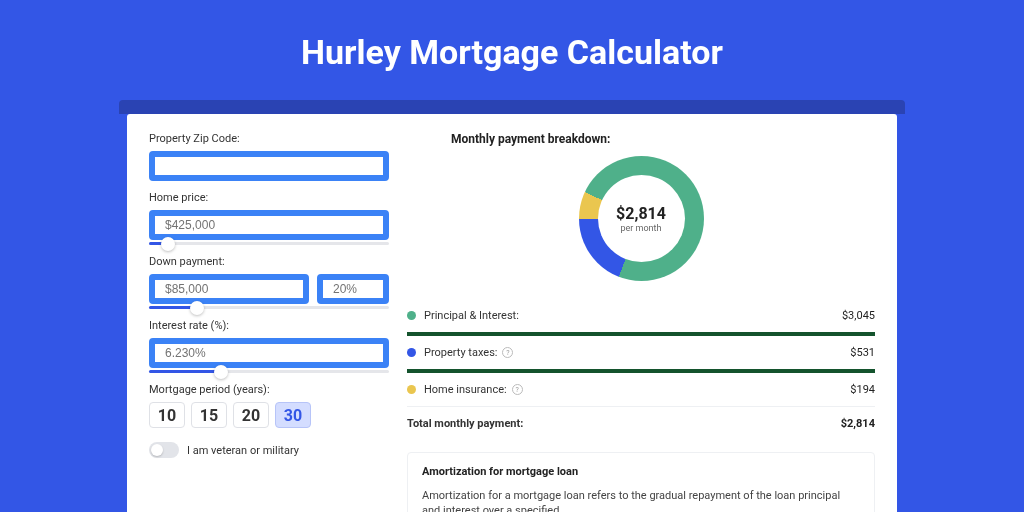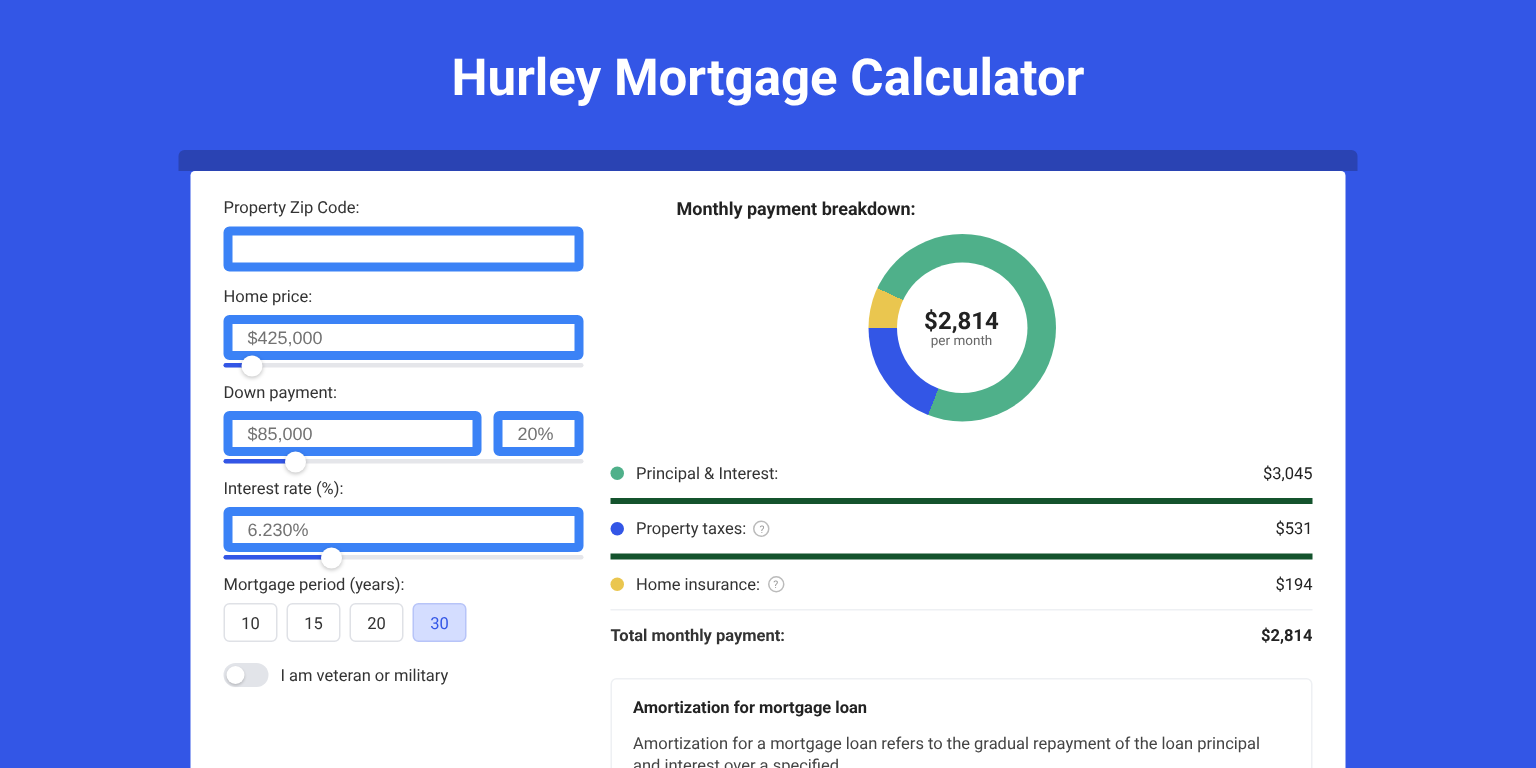--- a/index.html
+++ b/index.html
@@ -50,21 +50,21 @@
   height: 30px;
   border: 6px solid #3b82f6;
   border-radius: 4px;
   padding: 0 10px;
   font-size: 12px;
   color: #737373;
   background: #fff;
 }
 .dp-row { display: flex; gap: 8px; }
 .dp-row .input:first-child { flex: 1; }
-.dp-row .input:last-child { width: 60px; }
+.dp-row .input:last-child { width: 72px; }
 
 .slider-track {
   width: 100%;
   height: 3px;
   background: #e5e6ea;
   border-radius: 2px;
   position: relative;
   margin-top: 2px;
 }
 .slider-fill {
@@ -83,22 +83,22 @@
   border-radius: 50%;
   box-shadow: 0 1px 3px rgba(0,0,0,.25);
 }
 
 .period-row { display: flex; gap: 6px; margin-top: 2px; }
 .period-btn {
   width: 36px; height: 26px;
   border: 1px solid #dfe1e6;
   border-radius: 4px;
   background: #fff;
-  font-size: 11px;
-  font-weight: 400;
+  font-size: 16px;
+  font-weight: 700;
   color: #333;
   display: flex;
   align-items: center;
   justify-content: center;
   cursor: pointer;
 }
 .period-btn.active {
   background: #d4ddff;
   border-color: #b7c4f8;
   color: #3356e6;

